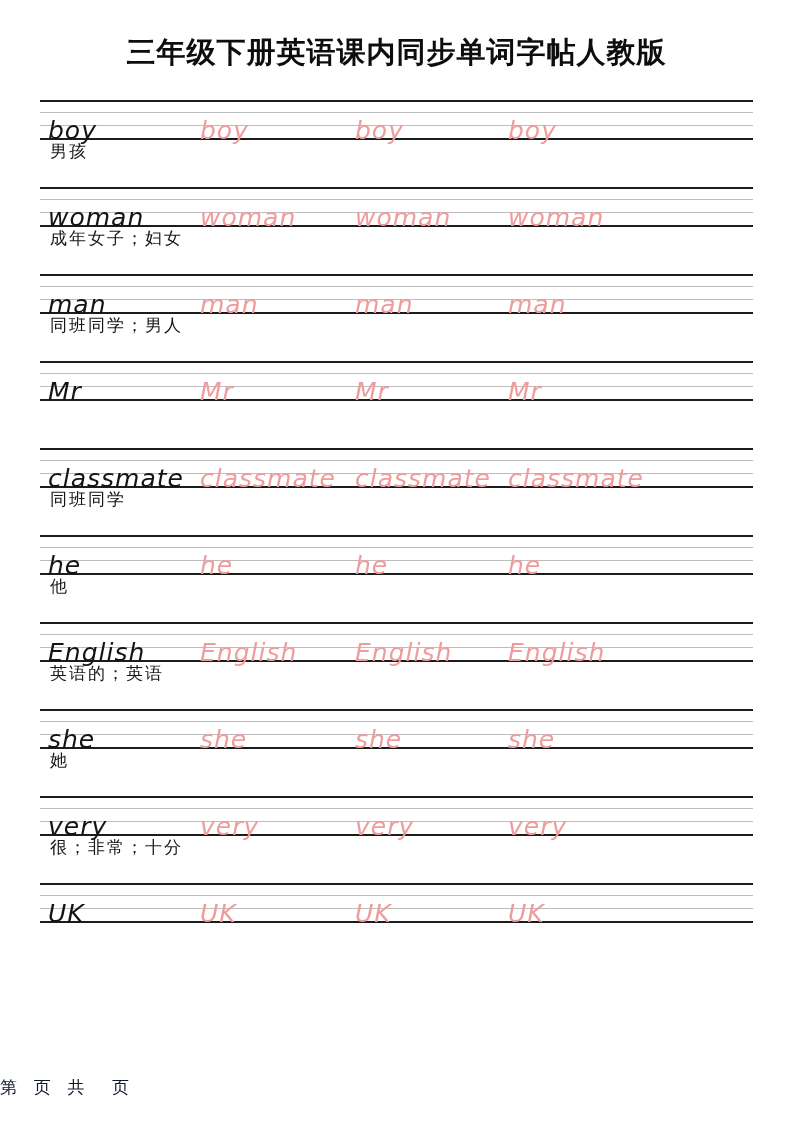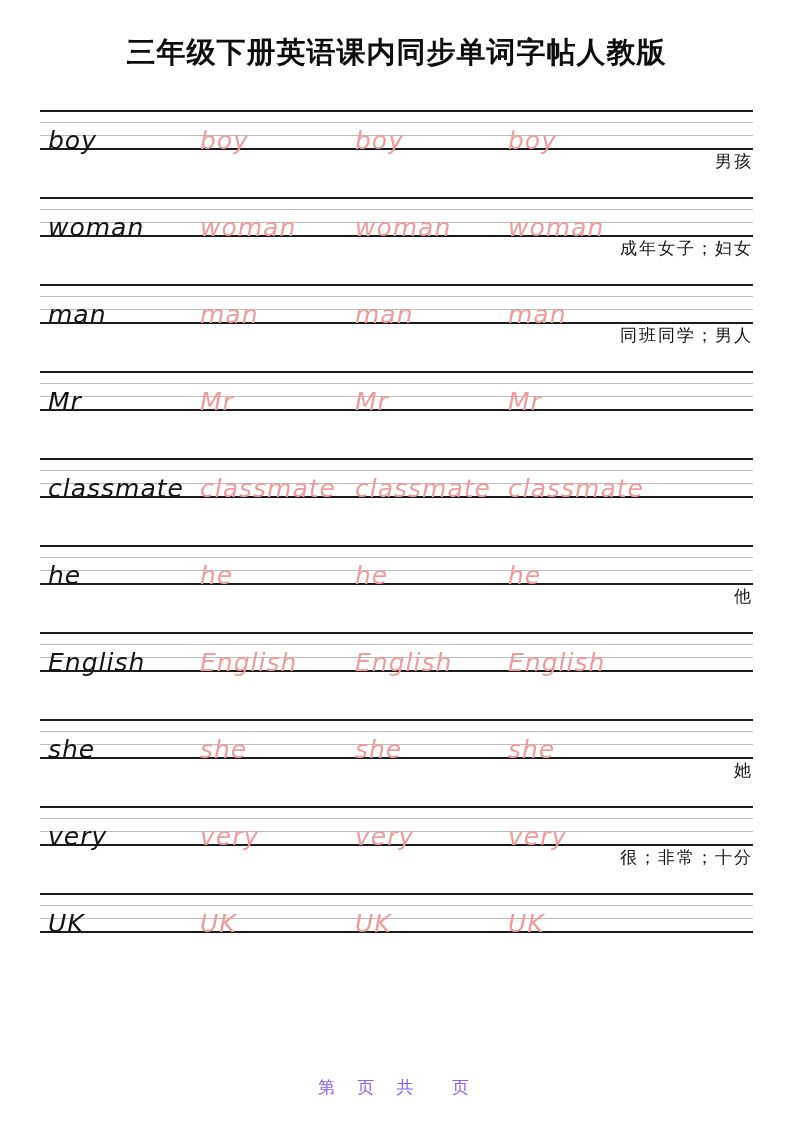--- a/index.html
+++ b/index.html
@@ -27,23 +27,22 @@
     font-size:29px;
     font-weight:bold;
     letter-spacing:1px;
     color:#0d0d0d;
     line-height:36px;
     font-family:"Liberation Sans",sans-serif;
   }
   .word-list{
     position:absolute;
     left:40px;
-    top:110px;
+    top:100px;
     width:713px;
-    text-align:right;
   }
   .word-row{
     width:713px;
     height:87px;
   }
   .writing-grid{
     position:relative;
     width:713px;
     height:40px;
     border-top:2px solid var(--line-dark);
@@ -77,26 +76,25 @@
     font-size:17px;
     color:#161616;
     letter-spacing:2px;
     font-family:"Liberation Serif","DejaVu Serif",serif;
   }
   .footer{
     position:absolute;
     top:1076px;
     left:0;
     width:100%;
-    text-align:center;
     font-size:17px;
-    color:#8b5cf6;
+    color:#0f172a;
     letter-spacing:6px;
     white-space:pre;
-    font-family:Liberation Mono, monospace;
+    font-family:Liberation Sans, sans-serif;
   }
 </style>
 </head>
 <body>
 
 <div class="page">
 
   <div class="title">三年级下册英语课内同步单词字帖人教版</div>
 
   <div class="word-list">
@@ -149,20 +147,21 @@
 
   <div class="word-row">
     <div class="writing-grid">
       <div class="guide-line upper"></div>
       <div class="guide-line lower"></div>
       <span class="word black">classmate</span>
       <span class="word trace trace-1">classmate</span>
       <span class="word trace trace-2">classmate</span>
       <span class="word trace trace-3">classmate</span>
     </div>
+    <div class="meaning">同班同学</div>
   </div>
 
   <div class="word-row">
     <div class="writing-grid">
       <div class="guide-line upper"></div>
       <div class="guide-line lower"></div>
       <span class="word black">he</span>
       <span class="word trace trace-1">he</span>
       <span class="word trace trace-2">he</span>
       <span class="word trace trace-3">he</span>
@@ -172,20 +171,21 @@
 
   <div class="word-row">
     <div class="writing-grid">
       <div class="guide-line upper"></div>
       <div class="guide-line lower"></div>
       <span class="word black">English</span>
       <span class="word trace trace-1">English</span>
       <span class="word trace trace-2">English</span>
       <span class="word trace trace-3">English</span>
     </div>
+    <div class="meaning">英语的；英语</div>
   </div>
 
   <div class="word-row">
     <div class="writing-grid">
       <div class="guide-line upper"></div>
       <div class="guide-line lower"></div>
       <span class="word black">she</span>
       <span class="word trace trace-1">she</span>
       <span class="word trace trace-2">she</span>
       <span class="word trace trace-3">she</span>

